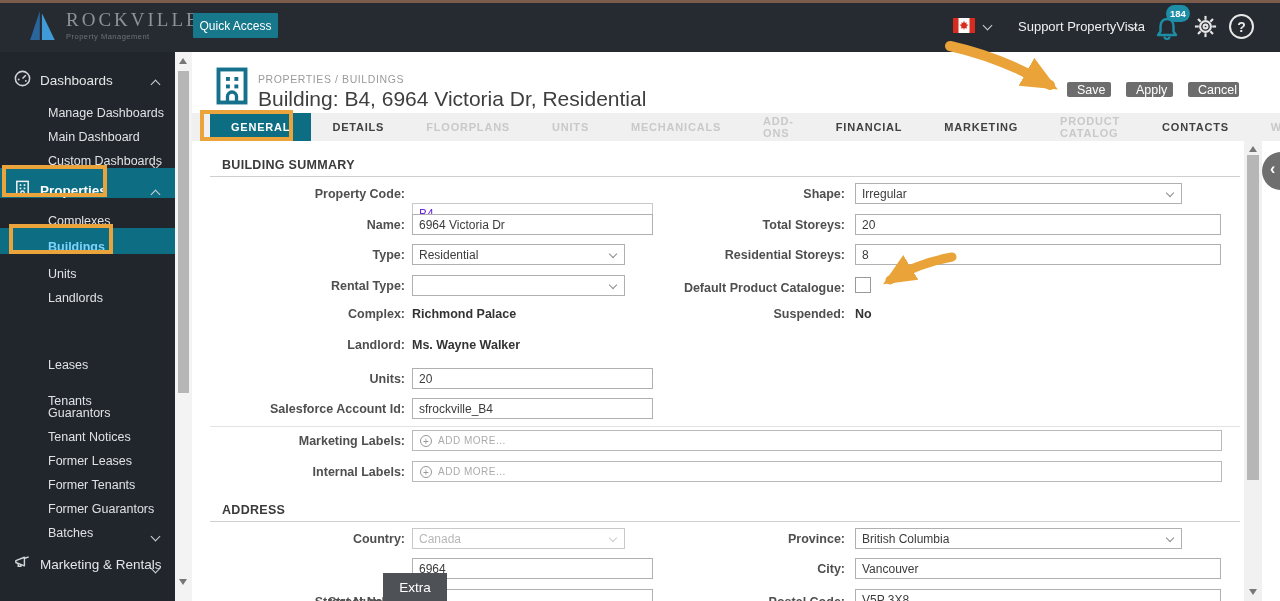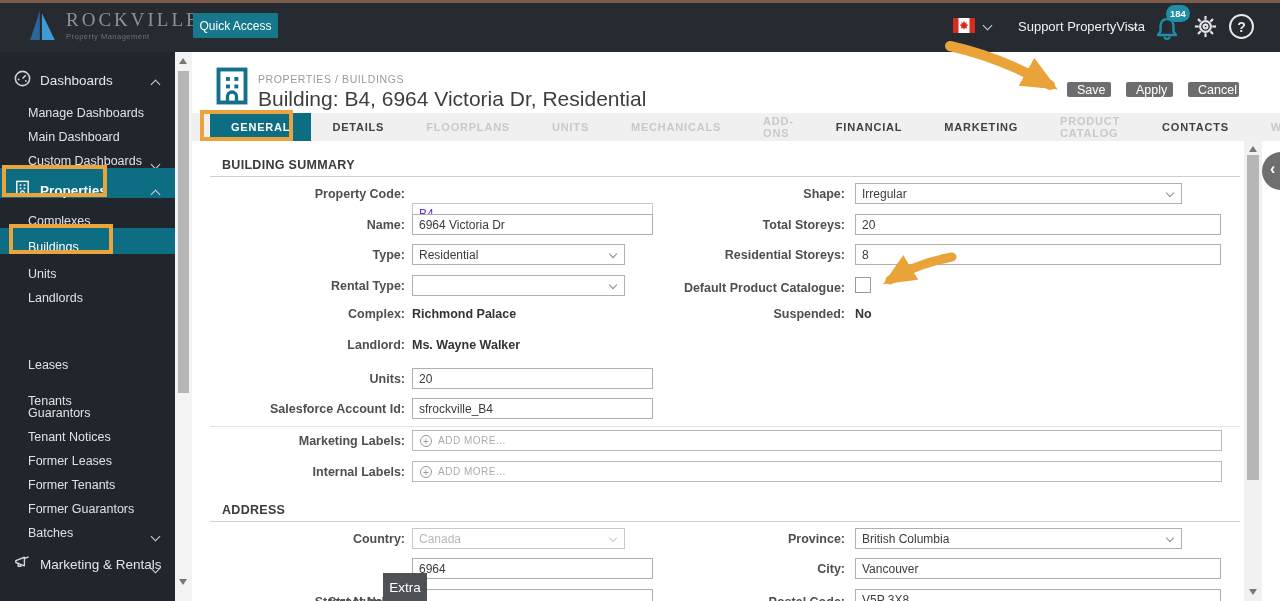--- a/index.html
+++ b/index.html
@@ -25,21 +25,21 @@
   .badge { position:absolute; left:1166px; top:5px; min-width:22px; height:17px; border-radius:9px; background:#1e8da6;
     color:#fff; font-size:9.5px; font-weight:bold; display:flex; align-items:center; justify-content:center; padding:0 4px; z-index:6;}
   .gear { position:absolute; left:1193px; top:14px; width:25px; height:25px; cursor:pointer;}
   .help { position:absolute; left:1229px; top:14px; width:25px; height:25px; border:2px solid #e8e8e8; border-radius:50%;
     color:#e8e8e8; font-size:14px; font-weight:bold; display:flex; align-items:center; justify-content:center; cursor:pointer;}
 
   
   .sidebar { position:absolute; left:0; top:52px; width:175px; height:549px; background:#21262c; z-index:3;}
   .nav-item { position:absolute; left:0; width:175px; display:flex; align-items:flex-end; cursor:pointer; color:#e3e6e8;}
   .nav-item.top { height:28px; font-size:13.5px; }
-  .nav-item.sub { height:24px; font-size:12.5px; padding-left:28px; color:#dfe2e4;}
+  .nav-item.sub { height:24px; font-size:12.5px; padding-left:48px; color:#dfe2e4;}
   .nav-item.active { background:#0d6d83; }
   .nav-icon { position:absolute; left:13px; width:19px; height:19px; }
   .nav-item.top .nav-label { margin-left:40px; }
   .nav-chev { position:absolute; right:16px; }
 
   
   .sscroll { position:absolute; left:175px; top:52px; width:17px; height:549px; background:#f3f3f3; z-index:3;}
   .sscroll .thumb { position:absolute; left:3px; top:19px; width:11px; height:322px; background:#b6b6b6;}
   .tri-up { position:absolute; width:0; height:0; border-left:4px solid transparent; border-right:4px solid transparent;
     border-bottom:6px solid #777; }
@@ -87,21 +87,21 @@
     display:flex; align-items:center; gap:6px; padding:0 7px; cursor:pointer;}
   .plus-circ { width:12px; height:12px; border:1px solid #979797; border-radius:50%; color:#979797; font-size:10px;
     line-height:11px; text-align:center; }
   .addmore .am-text { font-size:10px; color:#ababab; letter-spacing:.5px; }
   .cb { position:absolute; left:855px; top:277px; width:16px; height:16px; appearance:none; -webkit-appearance:none;
     border:1px solid #999; background:#fff; z-index:2; cursor:pointer;}
 
   
   .hl { position:absolute; border:4px solid #eba43c; z-index:40; pointer-events:none; }
   .overlay-svg { position:absolute; left:0; top:0; z-index:50; pointer-events:none;}
-  .extra-box { position:absolute; left:383px; top:573px; width:44px; height:28px; background:#4e5256; color:#fff;
+  .extra-box { position:absolute; left:383px; top:573px; width:64px; height:28px; background:#4e5256; color:#fff;
     font-size:13.5px; display:flex; align-items:center; justify-content:center; z-index:60; cursor:pointer;}
 </style>
 </head>
 <body>
 
 <div id="app">
 
   <div class="topbar">
     <div class="logo">
       <svg width="30" height="36" viewBox="0 0 28 32">
@@ -177,21 +177,21 @@
           <rect x="11.2" y="9" width="1.8" height="1.8" fill="#eef1f2"></rect>
         <path d="M8.2 17.5 v-3 a1.8 1.8 0 0 1 3.6 0 v3" fill="none" stroke="#eef1f2" stroke-width="1.5"></path>
       </svg>
       <span class="nav-label" style="font-weight:bold; color:#fff">Properties</span>
       <span class="chev up nav-chev"></span>
     </div>
     <div class="nav-item sub" style="top:152px">
       <span>Complexes</span>
       </div>
     <div class="nav-item sub active" style="top:176px; height:26px">
-      <span style="font-weight:normal; color:#ffffff">Buildings</span>
+      <span style="font-weight:bold; color:#7dd3fc">Buildings</span>
       </div>
     <div class="nav-item sub" style="top:205px">
       <span>Units</span>
       </div>
     <div class="nav-item sub" style="top:229px">
       <span>Landlords</span>
       </div>
 
     <div class="nav-item sub" style="top:296px">
       <span>Leases</span>

